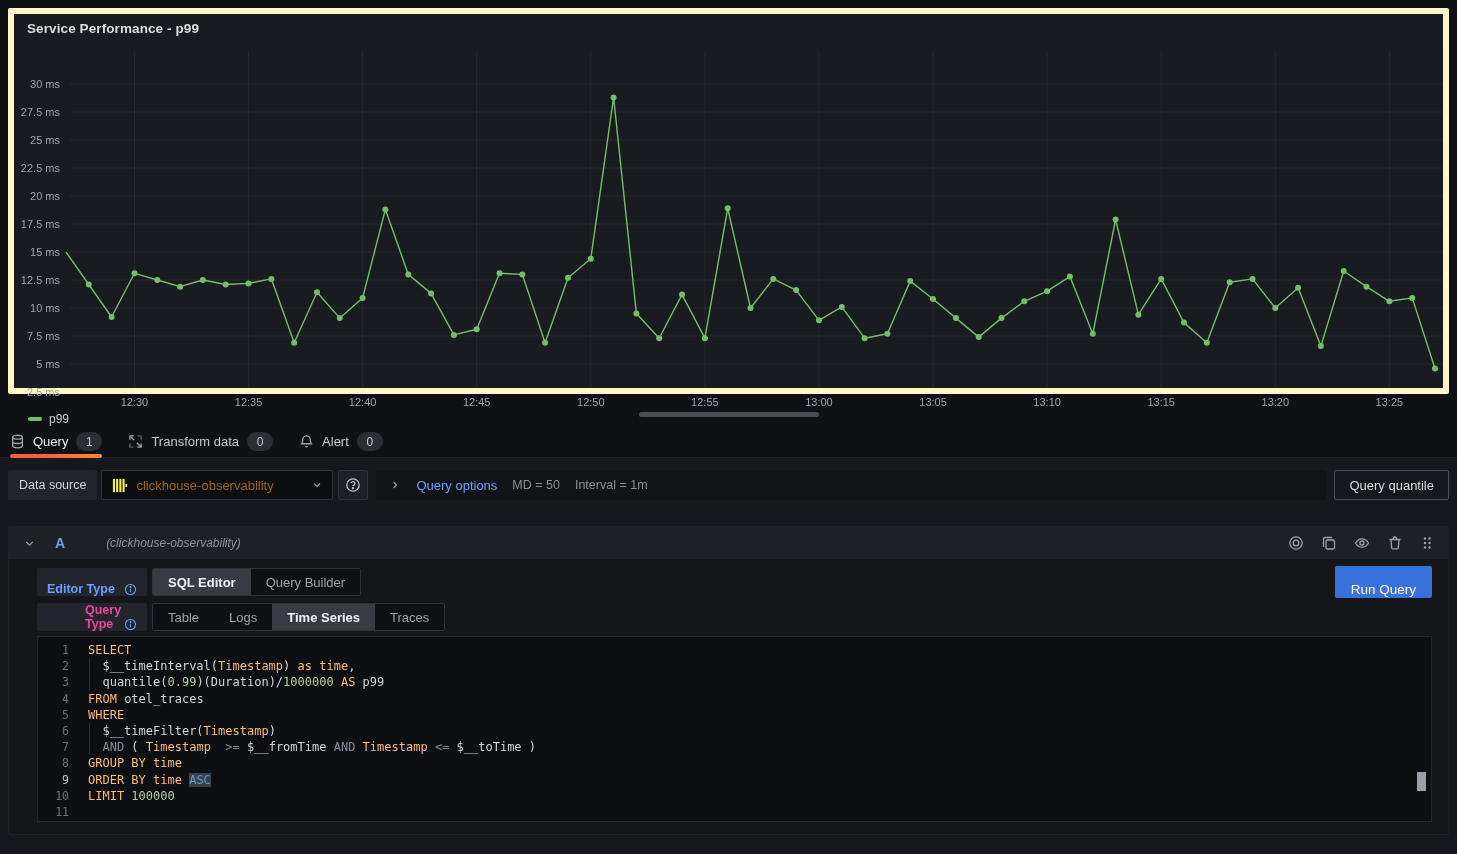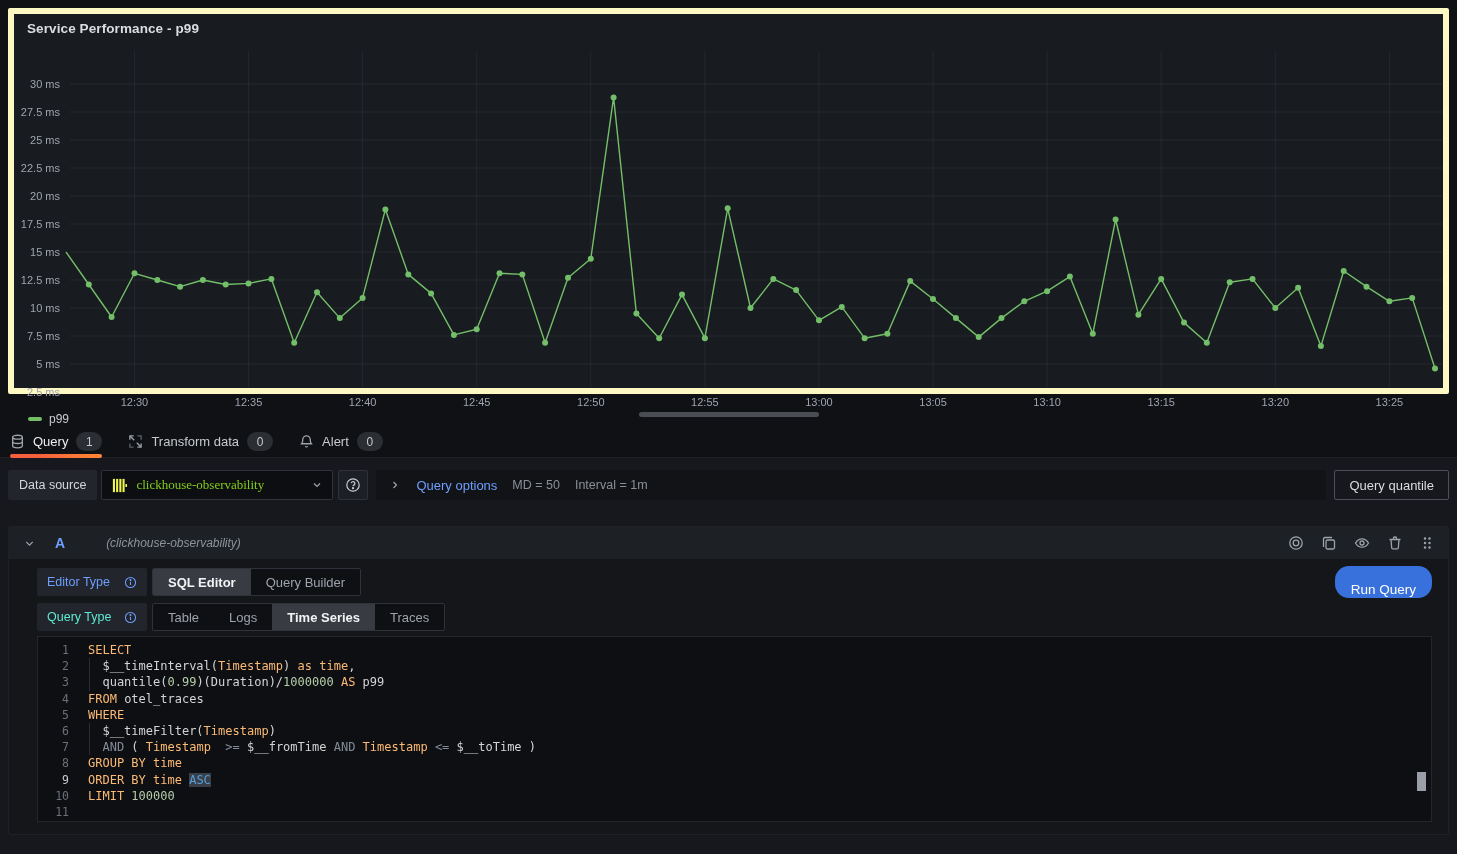--- a/index.html
+++ b/index.html
@@ -32,21 +32,21 @@
            justify-content:center; font-size:12px; color:#C6C9CE; padding:0 8px; }
   .ticon { display:flex; color:#9DA3AB; }
 
   
   .bottom { background:#16181D; height:100%; padding-top:12px; }
 
   .ds-row { margin:0 8px; height:30px; display:flex; align-items:center; }
   .pill-label { background:#22252B; border-radius:2px; height:30px; display:flex; align-items:center; padding:0 11px;
                 font-size:12.5px; font-weight:500; color:#D5D7DB; }
   .ds-picker { margin-left:4px; width:232px; height:30px; background:#0C0E12; border:1px solid #2F323A; border-radius:2px;
-               display:flex; align-items:center; gap:8px; padding:0 9px; font-size:13px; color:#84cc16; cursor:pointer;font-family:Liberation Serif, serif; }
+               display:flex; align-items:center; gap:8px; padding:0 9px; font-size:13px; color:#a16207; cursor:pointer; }
   .ds-picker .chev { margin-left:auto; color:#9DA3AB; display:flex; }
   .help-btn { margin-left:5px; width:30px; height:30px; background:#1C1F24; border:1px solid #2F323A; border-radius:2px;
               display:flex; align-items:center; justify-content:center; color:#C9CBD1; cursor:pointer; }
   .qopts { flex:1; margin-left:8px; height:30px; background:#111317; border-radius:2px; display:flex; align-items:center;
            gap:15px; padding:0 13px; }
   .qopts .chev { color:#9DA3AB; display:flex; cursor:pointer; }
   .link-blue { font-size:13px; font-weight:500; cursor:pointer; }
   .muted { font-size:12.5px; color:#8A9097; }
   .inspector-btn { margin-left:8px; height:30px; padding:0 14px; border:1px solid #4C5057; border-radius:2px;
                    background:transparent; font-size:13px; font-weight:500; color:#DBDCE0; cursor:pointer;
@@ -55,26 +55,26 @@
   
   .query-card { margin:26px 8px 0 8px; border-radius:2px; overflow:hidden; border:1px solid #1E2126; }
   .qhead { height:32px; background:#1D2025; display:flex; align-items:center; padding:0 14px; }
   .qhead .chev { color:#9DA3AB; display:flex; cursor:pointer; }
   .qref { margin-left:19px; font-size:14px; font-weight:700; }
   .qhint { margin-left:41px; font-size:12px; font-style:italic; color:#8D939B; }
   .qhead-icons { margin-left:auto; display:flex; gap:17px; color:#9DA3AB; }
   .qhead-icons span { display:flex; cursor:pointer; }
   .qbody { background:#141619; padding:7px 16px 12px 28px; }
   .qrow { display:flex; align-items:center; margin-bottom:5px; }
-  .opt-label { width:110px; background:#22252B; border-radius:2px; height:28px; display:flex; align-items:center;
-               justify-content:space-between; padding:0 10px; font-size:12.5px; font-weight:400; }
+  .opt-label { width:110px; background:#22252B; border-radius:2px; height:28px; display:flex; align-items:flex-end;
+               justify-content:space-between; padding:0 10px; font-size:12.5px; font-weight:700; }
   .seg-group { margin-left:5px; height:28px; display:flex; border:1px solid #2F323A; border-radius:2px; background:#0E1014; overflow:hidden; }
   .seg { padding:0 15px; display:flex; align-items:center; font-size:13px; color:#9DA3AB; cursor:pointer; }
   .seg.active { background:#383B42; color:#F2F3F5; font-weight:700; }
-  .run-btn { margin-left:auto; height:30px; padding:16px 16px; background:#3871DC; border:none; border-radius:14px;
+  .run-btn { margin-left:auto; height:30px; padding:16px 16px; background:#3871DC; border:none; border-radius:2px;
              color:#FFFFFF; font-size:13.5px; font-weight:500; cursor:pointer; font-family:"Liberation Sans",sans-serif; }
 
   
   .code-editor { position:relative; margin-top:4px; height:186px; background:#0D0F13; border:1px solid #24262C;
                  padding-top:5px; font-family:"DejaVu Sans Mono", monospace; font-size:12px; }
   .cl { display:flex; height:16.2px; line-height:16.2px; white-space:pre; }
   .ln { width:48px; flex:none; text-align:right; padding-right:17px; color:#6B7078; font-size:11.5px; }
   .ln.active { color:#C6CBD3; }
   .lc { position:relative; padding-left:2px; }
   .guide { position:absolute; left:3px; top:0; height:100%; border-left:1px solid #2A2D34; }
@@ -357,21 +357,21 @@
           </div>
           <div class="seg-group">
             <span class="seg active">SQL Editor</span>
             <span class="seg">Query Builder</span>
           </div>
           <button class="run-btn">Run Query</button>
         </div>
 
         <div class="qrow">
           <div class="opt-label">
-            <span style="color:#5eead4;">Query Type</span>
+            <span style="color:#ec4899;margin-left:38px;">Query Type</span>
             <span style="display:flex;color:#6E9FFF;">
                 <svg width="13" height="13" viewBox="0 0 16 16" fill="none" stroke="currentColor" stroke-width="1.3">
                   <circle cx="8" cy="8" r="6.2"></circle>
                   <path d="M8 7.2v4"></path>
                   <circle cx="8" cy="4.8" r="0.6" fill="currentColor"></circle>
                 </svg>
               </span>
           </div>
           <div class="seg-group">
             <span class="seg">Table</span>

